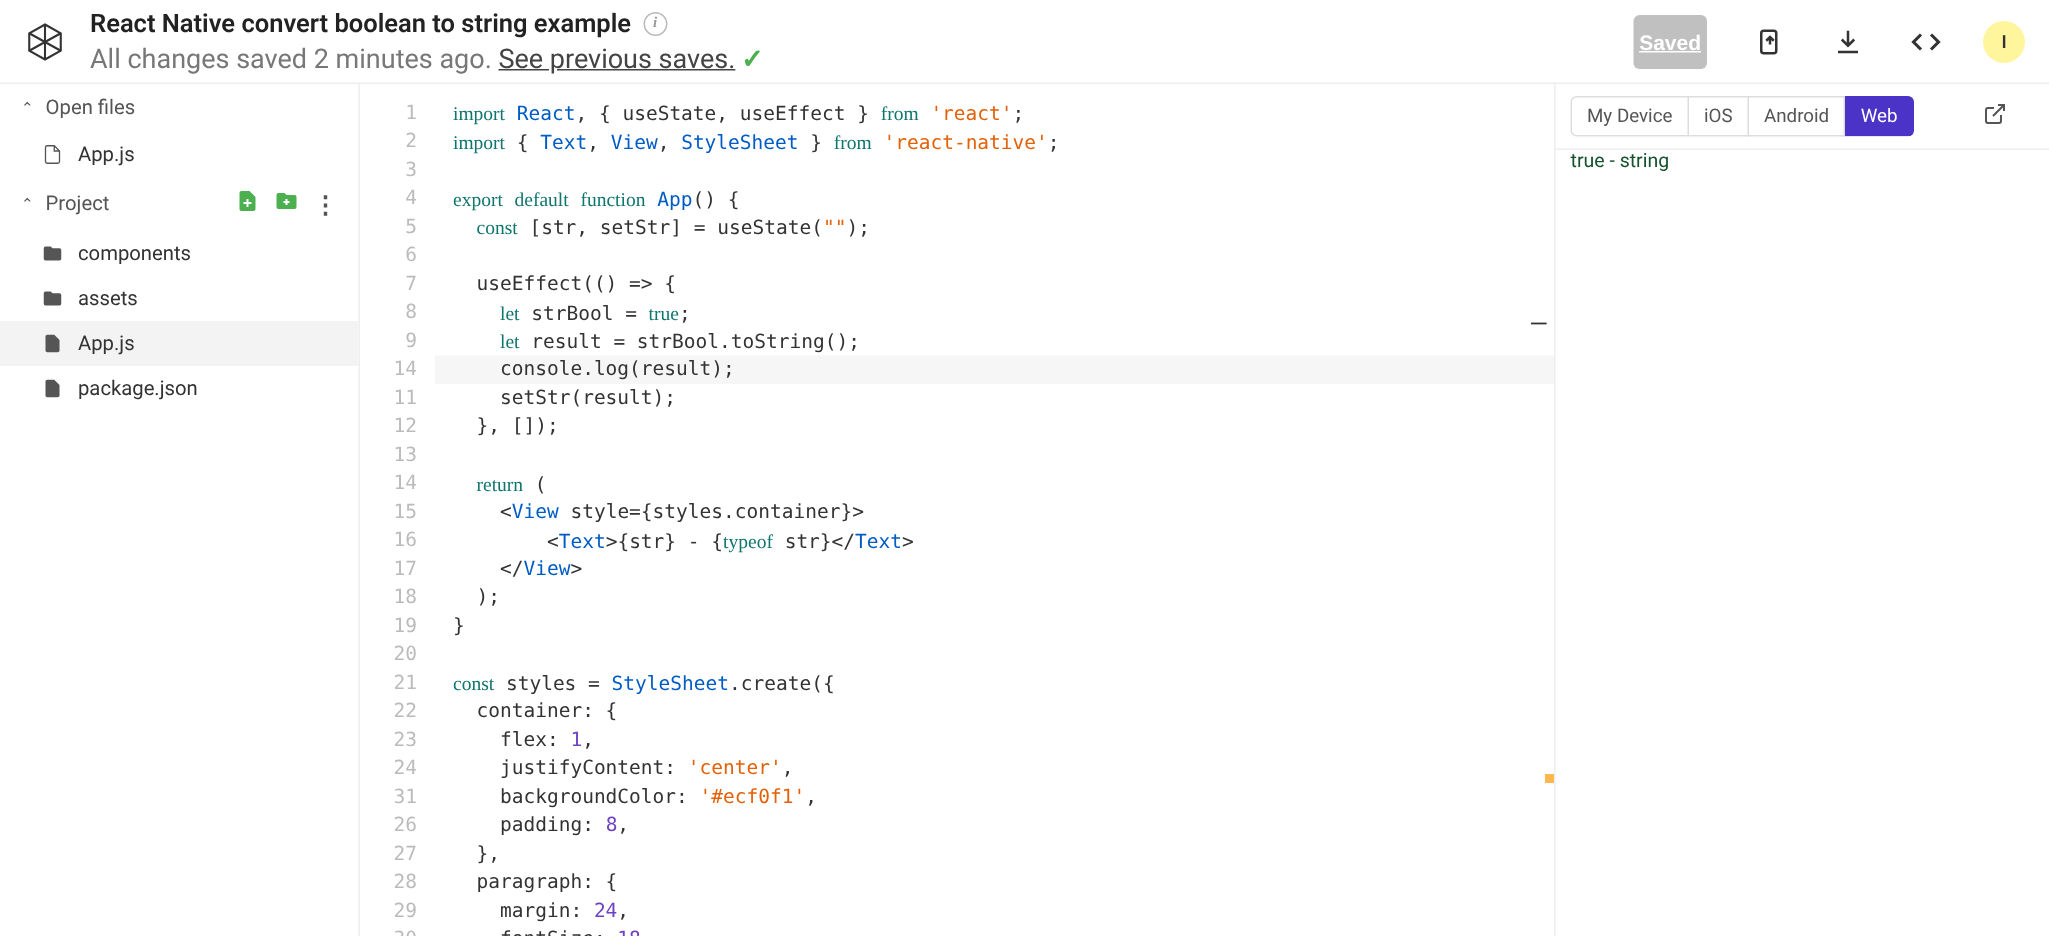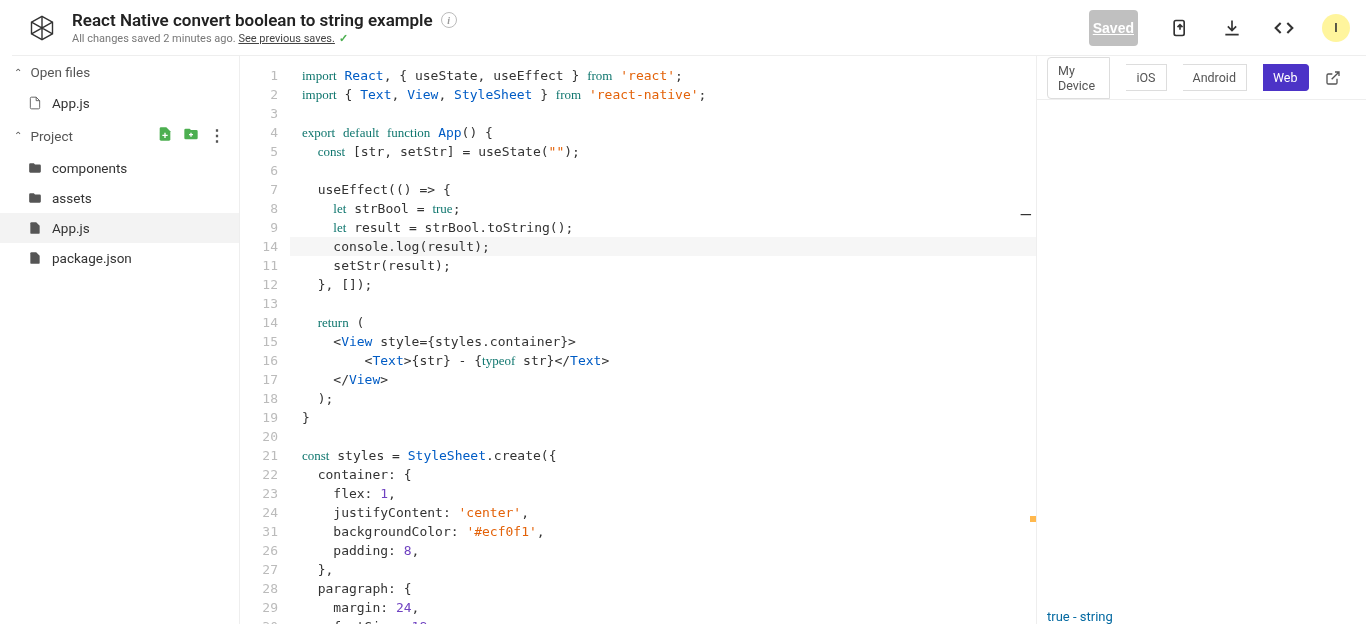--- a/index.html
+++ b/index.html
@@ -1,24 +1,24 @@
 <!DOCTYPE html>
 <html><head>
 <meta charset="utf-8">
 <style>
 * { margin: 0; padding: 0; box-sizing: border-box; }
 body { font-family: -apple-system, BlinkMacSystemFont, "Segoe UI", Roboto, sans-serif; font-size: 14px; color: #333; overflow: hidden; width: 1366px; height: 624px; }
 .app { display: flex; flex-direction: column; height: 100%; }
-.header { display: flex; align-items: center; padding: 8px 16px; border-bottom: 1px solid #eee; height: 56px; margin-left: 12px; }
+.header { display: flex; align-items: center; padding: 8px 16px; border-bottom: 1px solid #eee; height: 56px; }
 .logo { width: 28px; height: 28px; margin-right: 16px; display: flex; align-items: center; justify-content: center; }
 .logo svg { width: 100%; height: 100%; }
 .title-area { flex: 0 1 auto; }
 .title { font-size: 17px; font-weight: 600; color: #222; display: flex; align-items: center; gap: 8px; }
 .info-icon { width: 16px; height: 16px; border: 1px solid #bbb; border-radius: 50%; display: inline-flex; align-items: center; justify-content: center; font-size: 10px; color: #999; font-style: italic; font-family: serif; }
-.subtitle { font-size: 11px; color: #777; margin-top: 2px; }
+.subtitle { font-size: 18px; color: #777; margin-top: 2px; }
 .subtitle a { color: #444; text-decoration: underline; }
 .check { color: #4caf50; font-weight: bold; margin-left: 4px; }
 .spacer { flex: 1; }
 .search { width: 270px; height: 40px; border: 1px solid #ddd; border-radius: 4px; display: flex; align-items: center; padding: 0 12px; gap: 10px; color: #999; margin-right: 16px; }
 .search input { border: none; outline: none; flex: 1; font-size: 14px; color: #333; }
 .btn-saved { background: #c0c0c0; color: #fff; font-weight: 600; padding: 10px 4px; border-radius: 4px; border: none; font-size: 14px; margin-right: 16px; text-decoration: underline; }
 .hdr-icon { width: 24px; height: 24px; margin: 0 14px; display: flex; align-items: center; justify-content: center; cursor: pointer; }
 .avatar { width: 28px; height: 28px; border-radius: 50%; background: #fff59d; color: #333; display: flex; align-items: center; justify-content: center; font-size: 12px; font-weight: 600; margin-left: 12px; }
 .main { flex: 1; display: flex; overflow: hidden; }
 .sidebar { width: 240px; border-right: 1px solid #eee; display: flex; flex-direction: column; background: #fff; }
@@ -38,27 +38,27 @@
 .gutter div { height: 19px; }
 .code { flex: 1; padding: 10px 0; font-family: "SF Mono", Consolas, monospace; font-size: 13px; line-height: 19px; white-space: pre; position: relative; }
 .code .line { height: 19px; padding-left: 12px; }
 .code .line.hl { background: #f6f6f6; }
 .k-red { color: #0f766e; font-family: Liberation Serif, serif; }
 .k-blue { color: #005cc5; }
 .k-str { color: #e36209; text-align: center; }
 .k-num { color: #6f42c1; }
 .zoom-ic { position: absolute; right: 4px; top: 150px; font-size: 16px; color: #333; user-select: none; }
 .preview { width: 330px; border-left: 1px solid #eee; display: flex; flex-direction: column; }
-.preview-tabs { display: flex; align-items: center; padding: 8px 10px; gap: 16px; border-bottom: 1px solid #eee; height: 44px; }
+.preview-tabs { display: flex; padding: 8px 10px; gap: 0; border-bottom: 1px solid #eee; height: 44px; }
 .ptab { padding: 5px 10px; font-size: 12.5px; color: #555; border: 1px solid #ddd; cursor: pointer; background: #fff; }
 .ptab:first-of-type { border-radius: 4px 0 0 4px; }
 .ptab + .ptab { border-left: none; }
 .ptab.active { background: #4c33c7; color: #fff; border-color: #4c33c7; border-radius: 0 4px 4px 0; }
 .popout { margin-left: auto; }
-.preview-body { flex: 1; display: flex; align-items: flex-end; justify-content: flex-start; padding: 0 10px; font-size: 13px; color: #0369a1; }
+.preview-body { flex: 1; display: flex; align-items: flex-start; justify-content: flex-start; padding: 0 10px; font-size: 13px; color: #14532d; }
 .mini { position: absolute; right: 0; top: 0; width: 6px; height: 100%; }
 .mini .m { position: absolute; right: 0; width: 6px; height: 6px; background: #ffb84d; top: 460px; }
 </style>
 </head>
 <body>
 
 <div class="app">
   <div class="header">
     <div class="logo">
       <svg viewBox="0 0 24 24">

